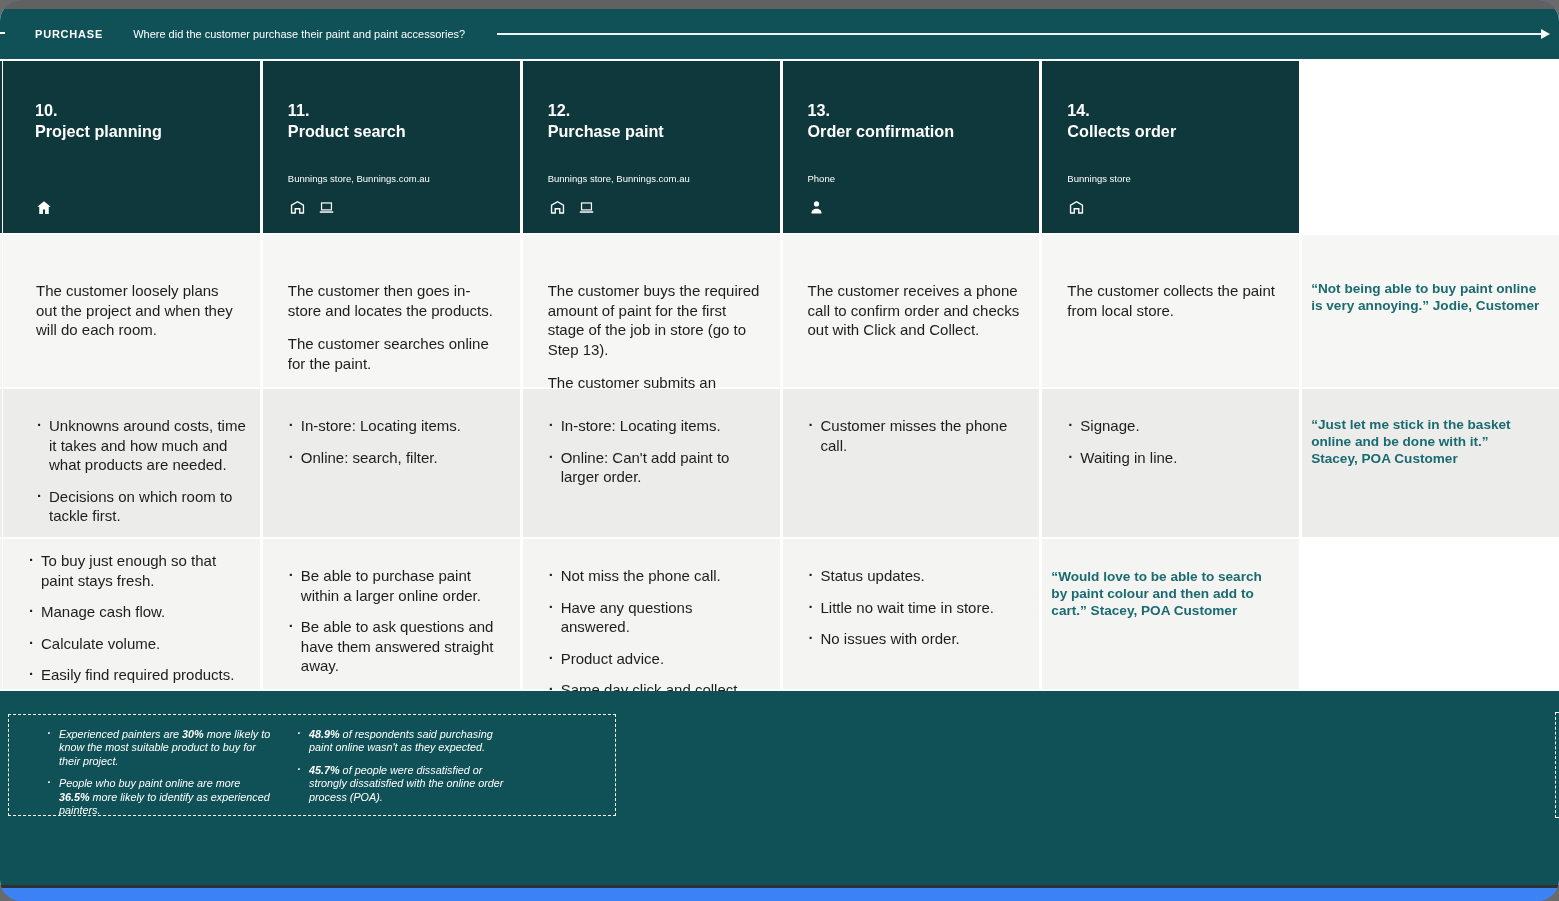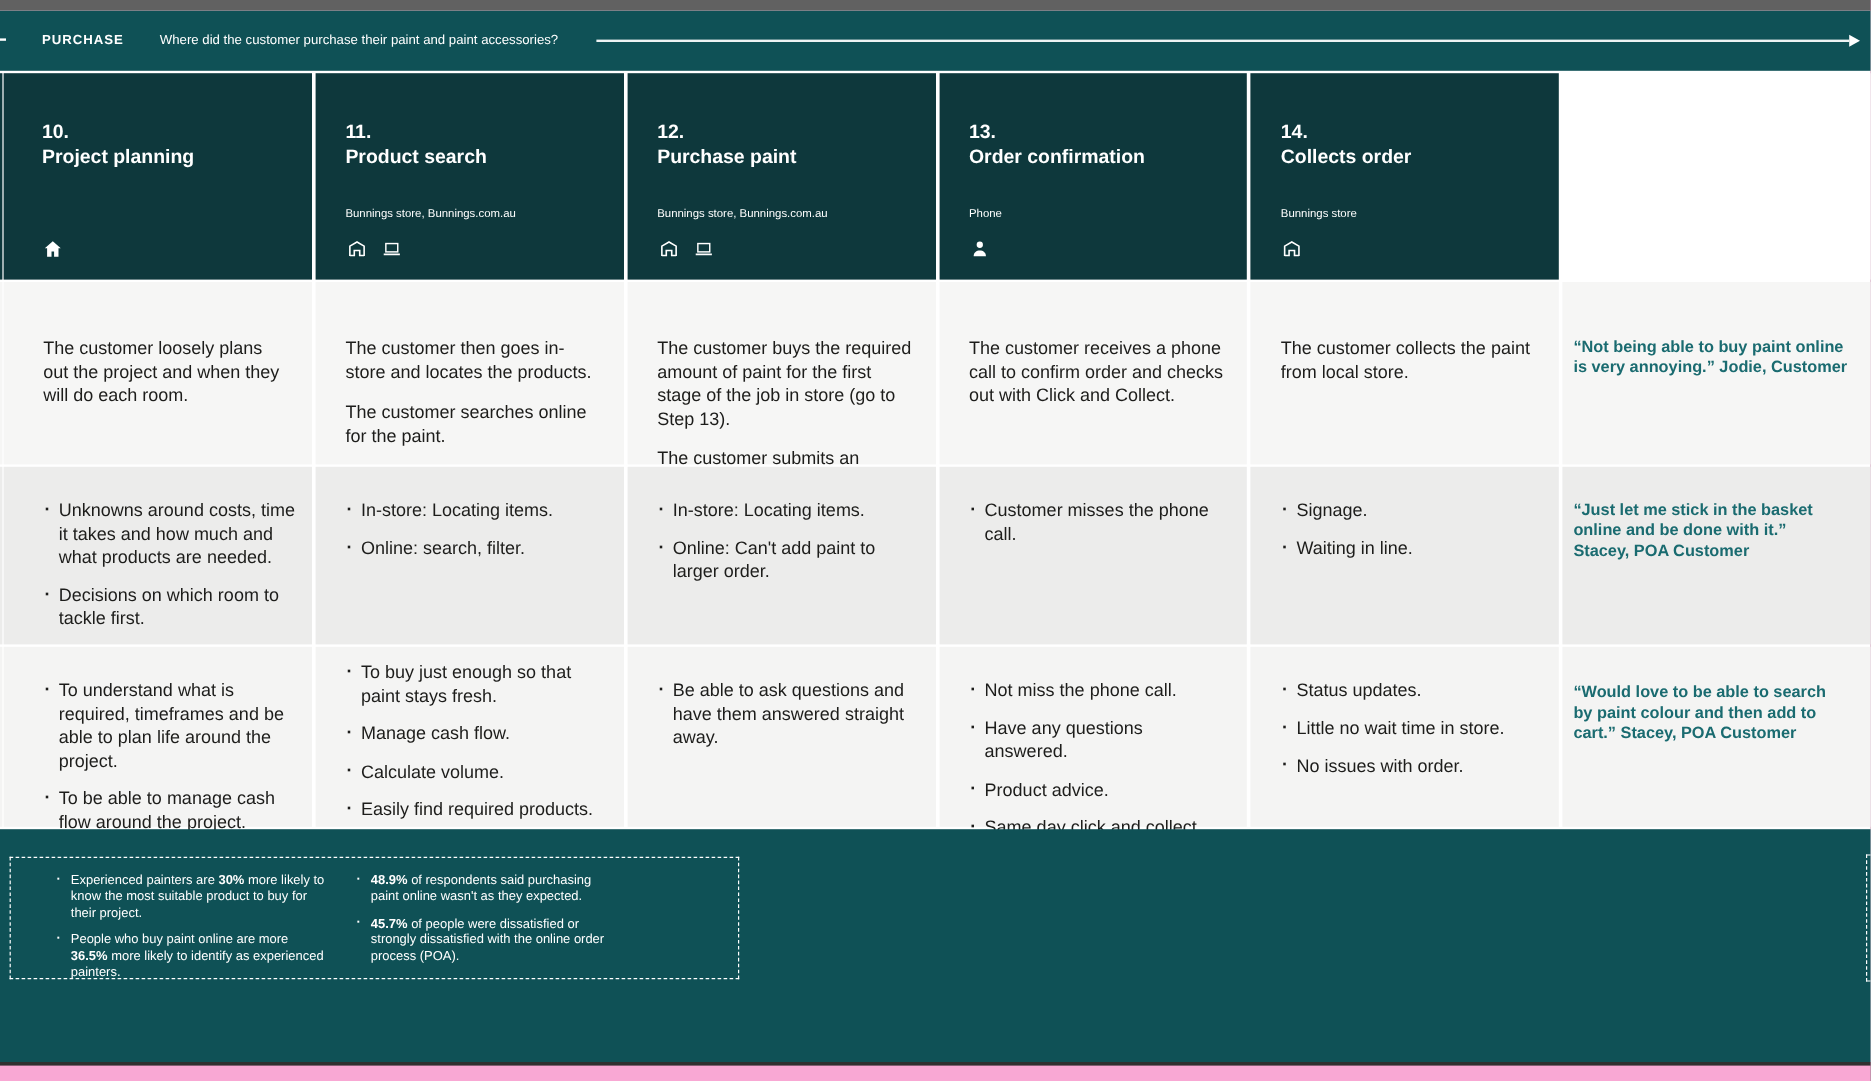--- a/index.html
+++ b/index.html
@@ -1,17 +1,17 @@
 <!DOCTYPE html>
 <html><head>
 <meta charset="utf-8">
 <style>
   html,body{margin:0;padding:0;background:#6a6a6a;}
-  .stage{position:relative;width:1559px;height:901px;background:#f9a8d4;overflow:hidden;
-         font-family:"Liberation Sans","DejaVu Sans",sans-serif;}
+  .stage{position:relative;width:1559px;height:901px;background:#3b82f6;overflow:hidden;
+         font-family:"Liberation Sans","DejaVu Sans",sans-serif;border-radius:21px;}
   .top-gray{position:absolute;left:0;top:0;width:100%;height:9px;background:#616161;}
   .page{position:absolute;left:0;top:9px;width:1559px;height:876px;background:#ffffff;}
   .shadow-line{position:absolute;left:0;top:885px;width:100%;height:3px;background:#303030;}
 
   
   .band{position:relative;height:50px;background:#0f5156;display:flex;align-items:center;padding-left:35px;box-sizing:border-box;}
   .band::before{content:"";position:absolute;left:0;top:23px;width:5px;height:2px;background:#fff;}
   .phase-label{color:#fff;font-weight:bold;font-size:11px;letter-spacing:.8px;white-space:nowrap;}
   .phase-q{color:#fff;font-size:11px;margin-left:30px;white-space:nowrap;}
   .arrow{position:relative;flex:1;height:2px;background:#edf3f3;margin-left:32px;margin-right:18px;}
@@ -46,21 +46,21 @@
   ul.blt li::before{content:"·";position:absolute;left:1px;top:-1px;font-weight:bold;}
 
   .quote{padding:45px 4px 0 9px;}
   .quote.q2{padding-top:27px;}
   .quote.q3{padding-top:29px;}
   .qt{color:#1a6b70;font-weight:bold;font-size:13.6px;line-height:1.26;white-space:pre-line;}
 
   
   .bottom{position:relative;margin-top:2px;height:194px;background:#0f5156;}
   .stats{position:absolute;left:8px;top:23px;width:608px;height:102px;border:1px dashed #ffffff;
-         box-sizing:border-box;display:flex;}
+         box-sizing:border-box;display:flex;font-style:italic;}
   ul.s-col{list-style:none;margin:0;padding:13px 0 0 38px;width:262px;box-sizing:border-box;
            color:#fff;font-size:10.8px;line-height:1.24;}
   ul.s-col.s-right{width:240px;padding-left:26px;}
   ul.s-col li{position:relative;padding-left:12px;margin-bottom:9px;}
   ul.s-col li::before{content:"·";position:absolute;left:0;top:-1px;font-weight:bold;}
   .stats-edge{position:absolute;right:0;top:21px;width:3px;height:104px;
               border-left:1px dashed #ffffff;border-top:1px dashed #fff;border-bottom:1px dashed #fff;}
 
   
   .sl{position:absolute;left:0;width:2px;}
@@ -210,32 +210,29 @@
       <ul class="cell r2 blt txt">
         <li>Signage.</li>
         <li>Waiting in line.</li>
       </ul>
       <div class="cell r2 quote q2">
         <div class="qt">“Just let me stick in the basket
 online and be done with it.”
 Stacey, POA Customer</div>
       </div>
 
-      <ul class="cell r3 blt c0 txt">
-        <li>To understand what is required, timeframes and be able to plan life around the project.</li>
-        <li>To be able to manage cash flow around the project.</li>
-      </ul>
       <ul class="cell r3 blt tall txt">
         <li>To buy just enough so that paint stays fresh.</li>
         <li>Manage cash flow.</li>
         <li>Calculate volume.</li>
         <li>Easily find required products.</li>
         <li>Reassurance the products are suitable for the job.</li>
       </ul>
       <ul class="cell r3 blt txt">
+        <li>Be able to purchase paint within a larger online order.</li>
         <li>Be able to ask questions and have them answered straight away.</li>
       </ul>
       <ul class="cell r3 blt txt">
         <li>Not miss the phone call.</li>
         <li>Have any questions answered.</li>
         <li>Product advice.</li>
         <li>Same day click and collect window.</li>
       </ul>
       <ul class="cell r3 blt txt">
         <li>Status updates.</li>

